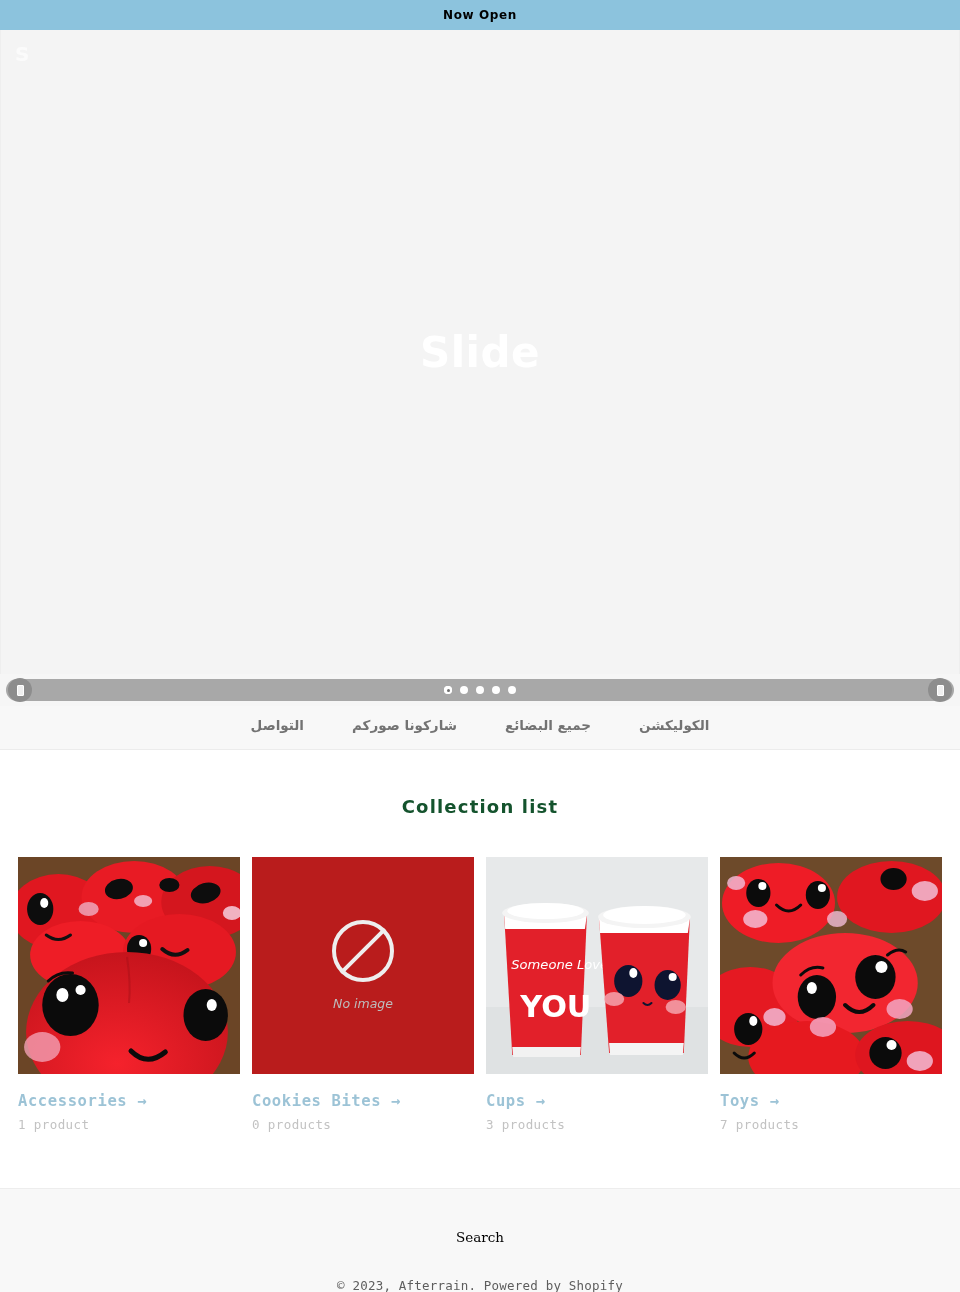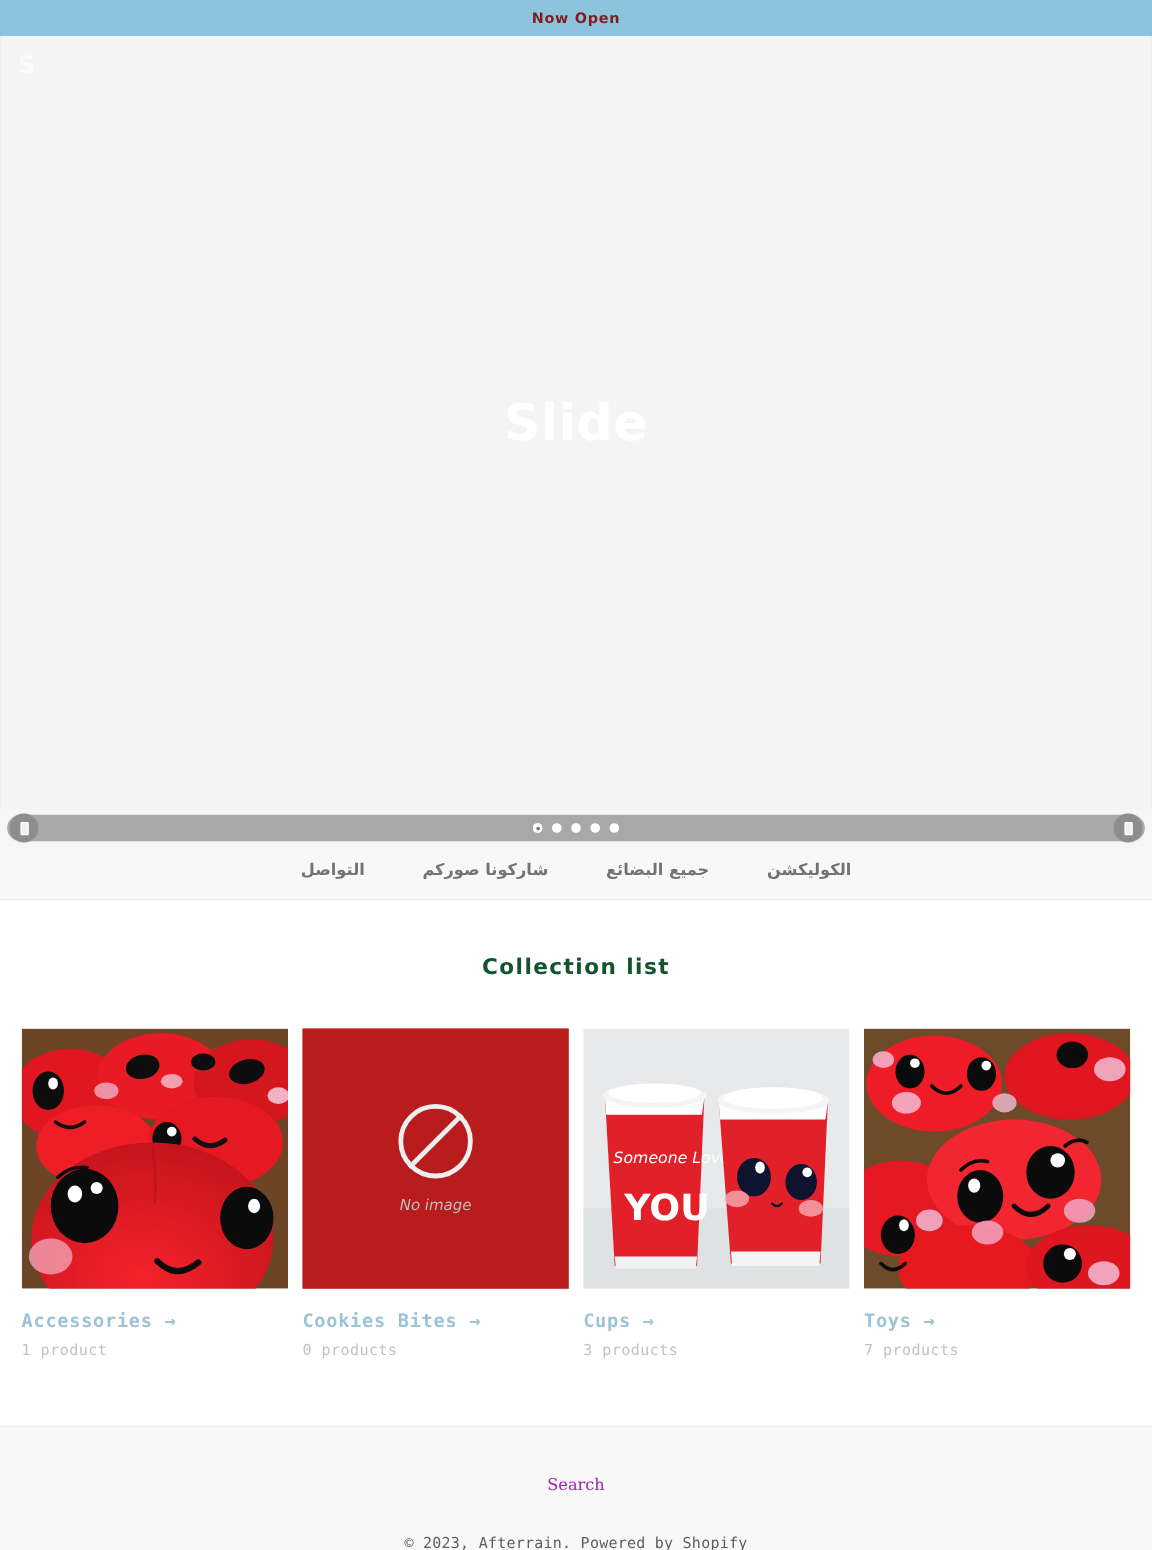--- a/index.html
+++ b/index.html
@@ -14,21 +14,21 @@
 
   
   .announcement {
     height: 30px;
     background: #8cc3dd;
     display: flex;
     align-items: center;
     justify-content: center;
   }
   .announcement-text {
-    color: #7f1d1d;
+    color: #000000;
     font-size: 12px;
     font-weight: 700;
     letter-spacing: 0.6px;
     font-family: "DejaVu Sans", sans-serif;
   }
 
   
   .hero {
     position: relative;
     height: 644px;
@@ -243,21 +243,21 @@
   
   .footer {
     background: #f8f8f8;
     border-top: 1px solid #ededed;
     padding: 38px 0 40px;
     text-align: center;
   }
   .footer-link {
     font-family: "DejaVu Serif", serif;
     font-size: 13.5px;
-    color: #a21caf;
+    color: #000000;
     display: inline-block;
   }
   .footer-copy {
     margin-top: 32px;
     font-family: "DejaVu Sans Mono", monospace;
     font-size: 12.5px;
     color: #5d5d5d;
     letter-spacing: 0.2px;
   }
 </style>

